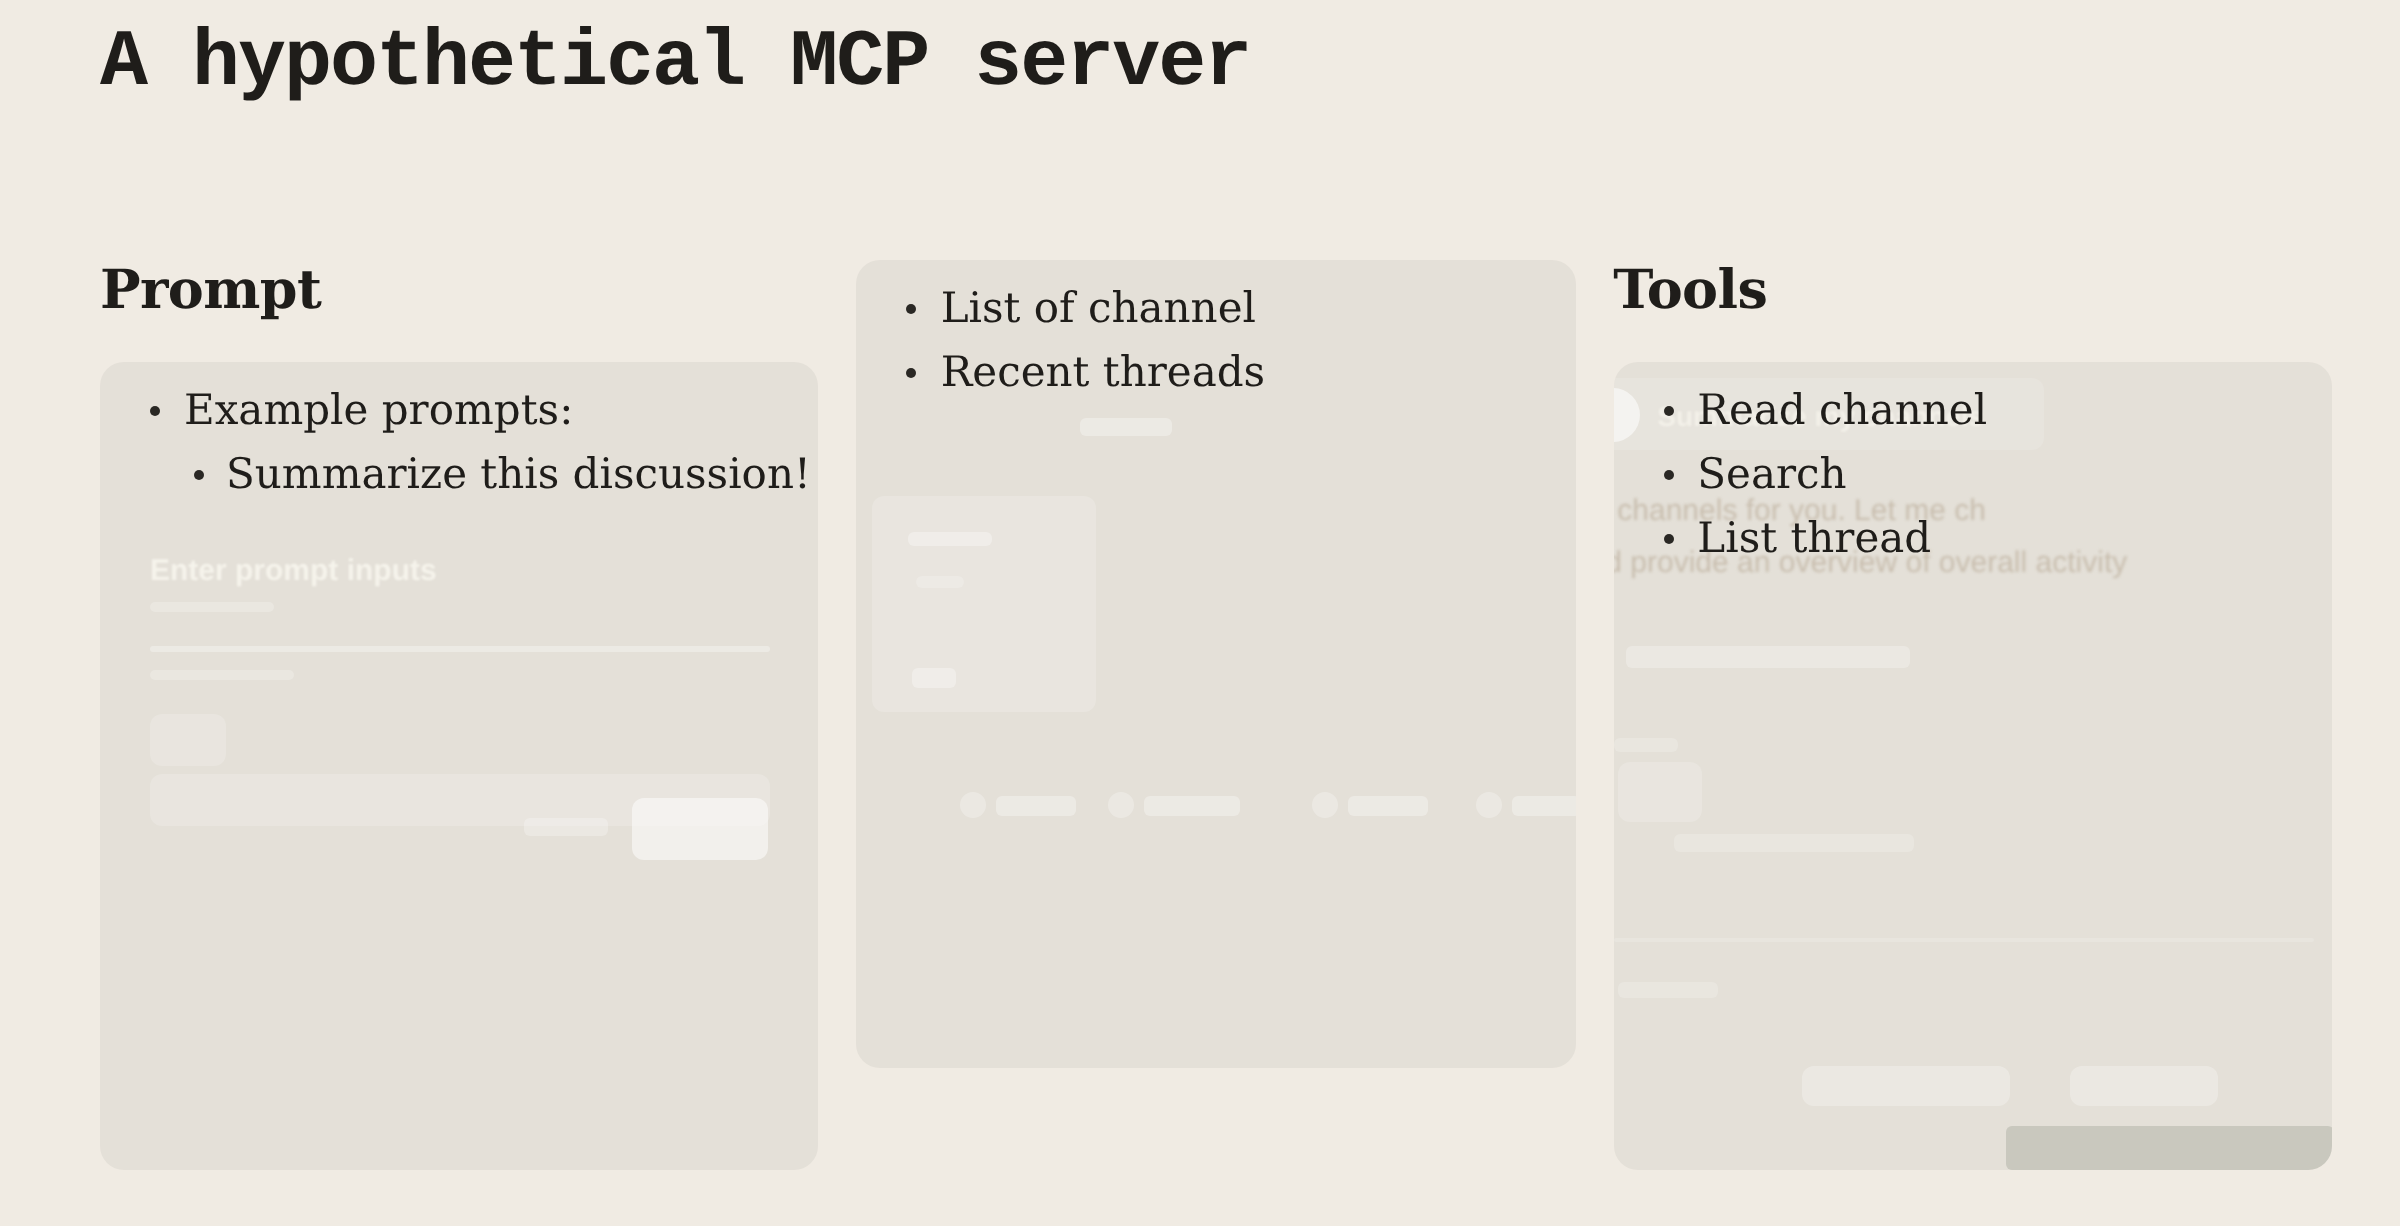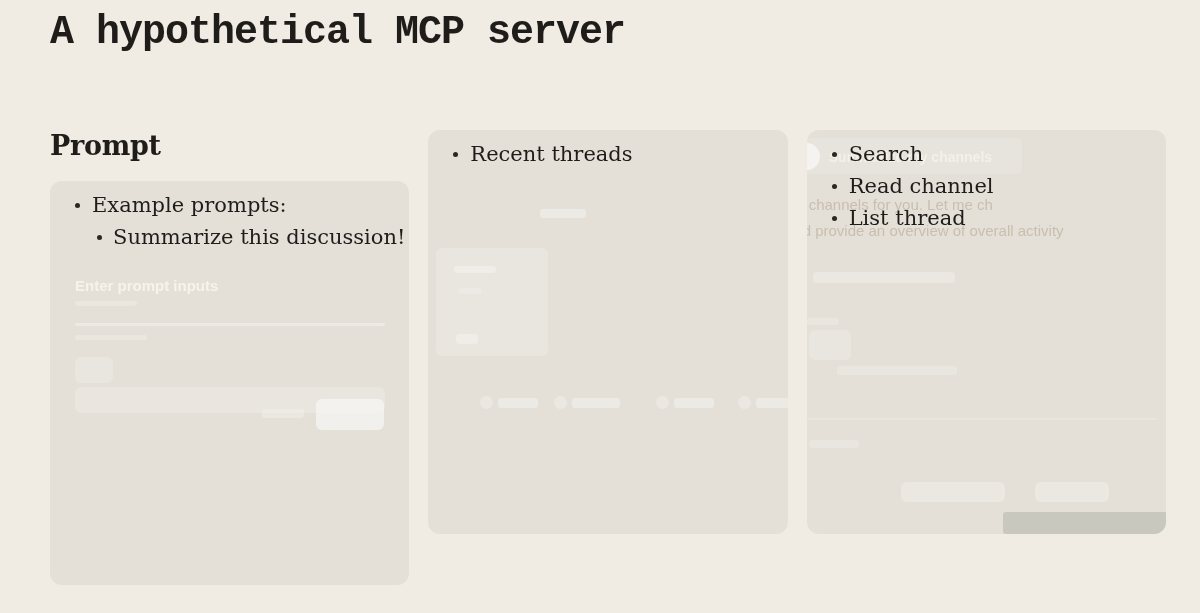--- a/index.html
+++ b/index.html
@@ -106,46 +106,48 @@
         <div class="g-bar" style="left:70px;top:268px;width:40px;height:10px;"></div>
         <div class="g-circle" style="left:126px;top:266px;width:13px;height:13px;opacity:.5;"></div>
         <div class="g-bar" style="left:144px;top:268px;width:48px;height:10px;"></div>
         <div class="g-circle" style="left:228px;top:266px;width:13px;height:13px;opacity:.5;"></div>
         <div class="g-bar" style="left:246px;top:268px;width:40px;height:10px;"></div>
         <div class="g-circle" style="left:310px;top:266px;width:13px;height:13px;opacity:.5;"></div>
         <div class="g-bar" style="left:328px;top:268px;width:34px;height:10px;"></div>
       </div>
 
       <ul class="bullets">
+        <li>List of channel</li>
         <li>Recent threads</li>
       </ul>
     </div>
   </div>
 
   <div class="col">
+    <div class="col-heading">Tools</div>
     <div class="card">
 
       <div class="ghost">
         <div class="g-panel" style="left:-10px;top:8px;width:225px;height:36px;opacity:.7;"></div>
         <div class="g-circle" style="left:-14px;top:13px;width:27px;height:27px;"></div>
         <div class="g-text" style="left:22px;top:19px;font-size:14px;color:rgba(255,253,246,0.5);">Summarize my channels</div>
         <div class="g-para" style="left:2px;top:66px;">channels for you. Let me ch</div>
         <div class="g-para" style="left:-4px;top:92px;">d provide an overview of overall activity</div>
         <div class="g-bar" style="left:6px;top:142px;width:142px;height:11px;opacity:.85;"></div>
         <div class="g-bar" style="left:0px;top:188px;width:32px;height:7px;opacity:.6;"></div>
         <div class="g-panel" style="left:2px;top:200px;width:42px;height:30px;"></div>
         <div class="g-bar" style="left:30px;top:236px;width:120px;height:9px;opacity:.6;"></div>
         <div class="g-bar" style="left:0px;top:288px;width:350px;height:2px;opacity:.5;"></div>
         <div class="g-bar" style="left:2px;top:310px;width:50px;height:8px;opacity:.6;"></div>
         <div class="g-btn" style="left:94px;top:352px;width:104px;height:20px;opacity:.55;"></div>
         <div class="g-btn" style="left:228px;top:352px;width:74px;height:20px;opacity:.55;"></div>
         <div class="g-dark" style="left:196px;top:382px;width:164px;height:22px;"></div>
       </div>
 
       <ul class="bullets">
+        <li>Read channel</li>
         <li>Search</li>
-        <li>Read channel</li>
         <li>List thread</li>
       </ul>
     </div>
   </div>
 
 </div>
 
 </body></html>

